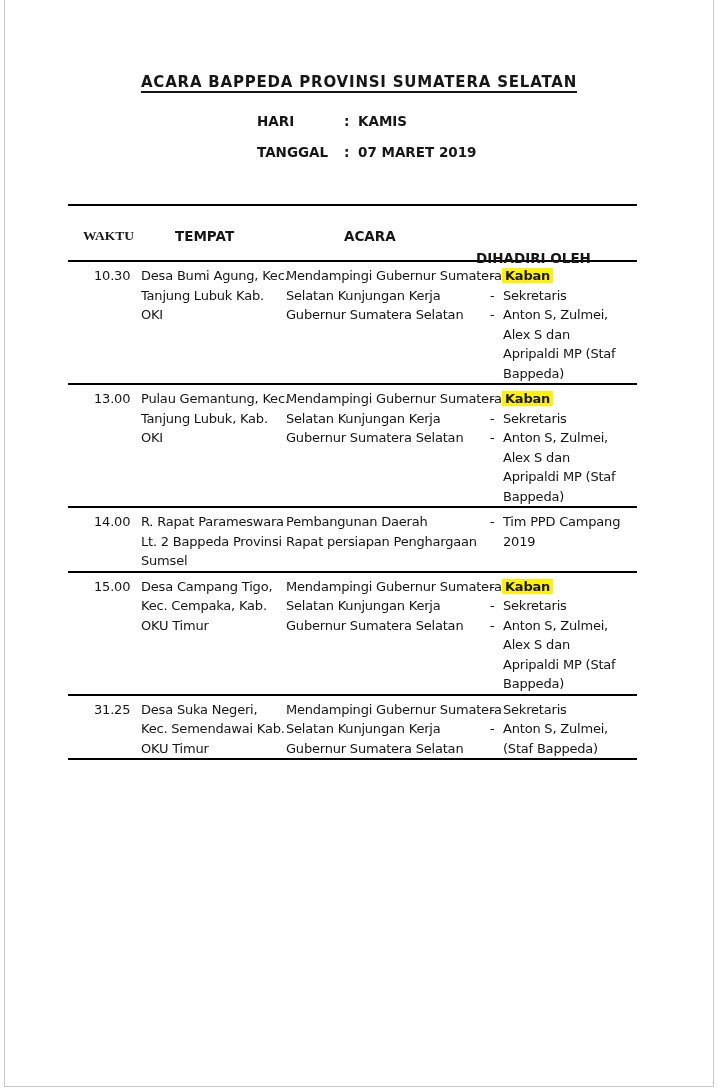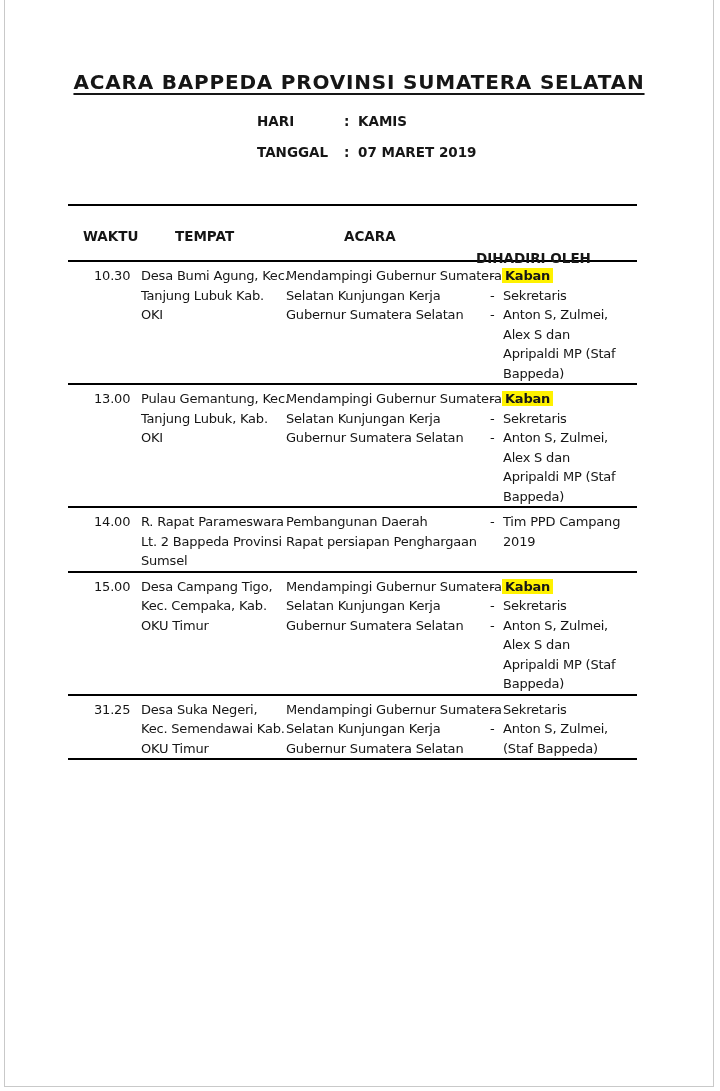--- a/index.html
+++ b/index.html
@@ -23,21 +23,21 @@
     background:var(--page-bg);
     border-left:1px solid var(--page-border);
     border-right:1px solid var(--page-border);
     border-bottom:1px solid var(--page-border);
     padding-top:73px;
     overflow:hidden;
   }
   .doc-title{
     text-align:center;
     font-weight:bold;
-    font-size:20px;
+    font-size:15px;
     letter-spacing:0.8px;
     line-height:19px;
     text-decoration:underline;
     text-decoration-thickness:2px;
     text-underline-offset:4px;
     white-space:nowrap;
   }
   .meta{
     margin:20px 0 0 252px;
     font-weight:bold;
@@ -57,21 +57,21 @@
     grid-template-columns:73px 145px 204px 147px;
   }
   .t-head{
     border-top:2px solid var(--rule);
     border-bottom:2px solid var(--rule);
     height:58px;
     align-items:center;
     font-weight:bold;
     font-size:13.5px;
   }
-  .th-waktu{padding-left:15px;}
+  .th-waktu{padding-left:15px;font-family:Liberation Serif, serif;}
   .th-tempat{padding-left:34px;}
   .th-acara{padding-left:58px;white-space:nowrap;}
   .th-dihadiri{position:relative;left:-14px;white-space:nowrap;margin-top:44px;}
   .t-row{
     border-bottom:2px solid var(--rule);
     padding:4px 0 0;
     line-height:19.5px;
     letter-spacing:-0.2px;
   }
   .time-cell{padding-left:26px;}

